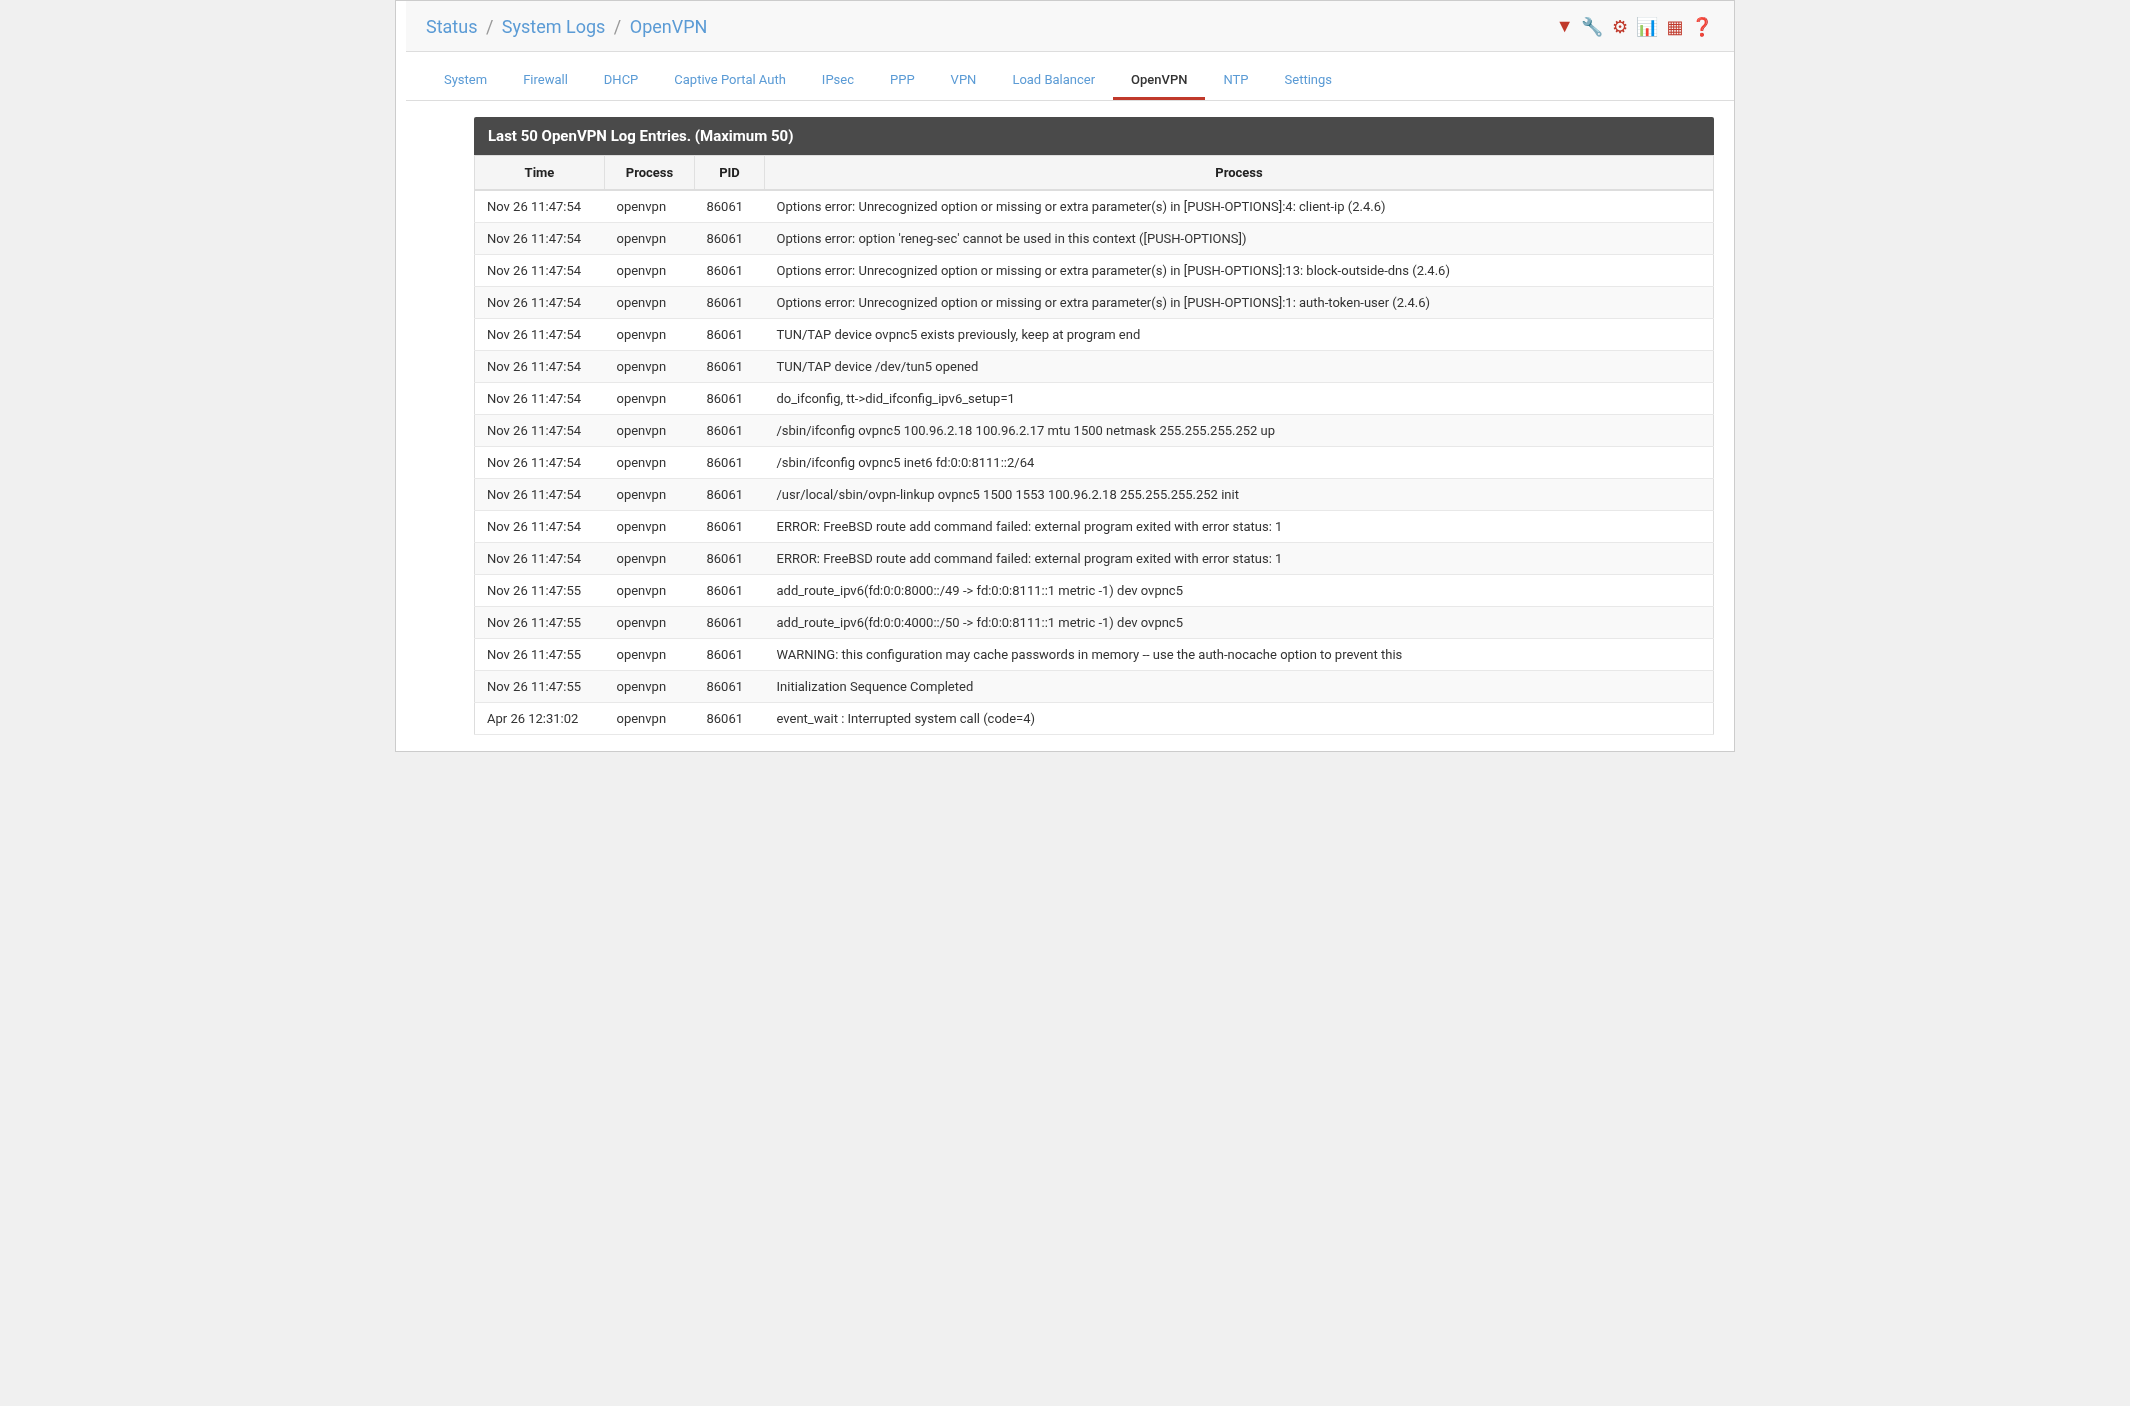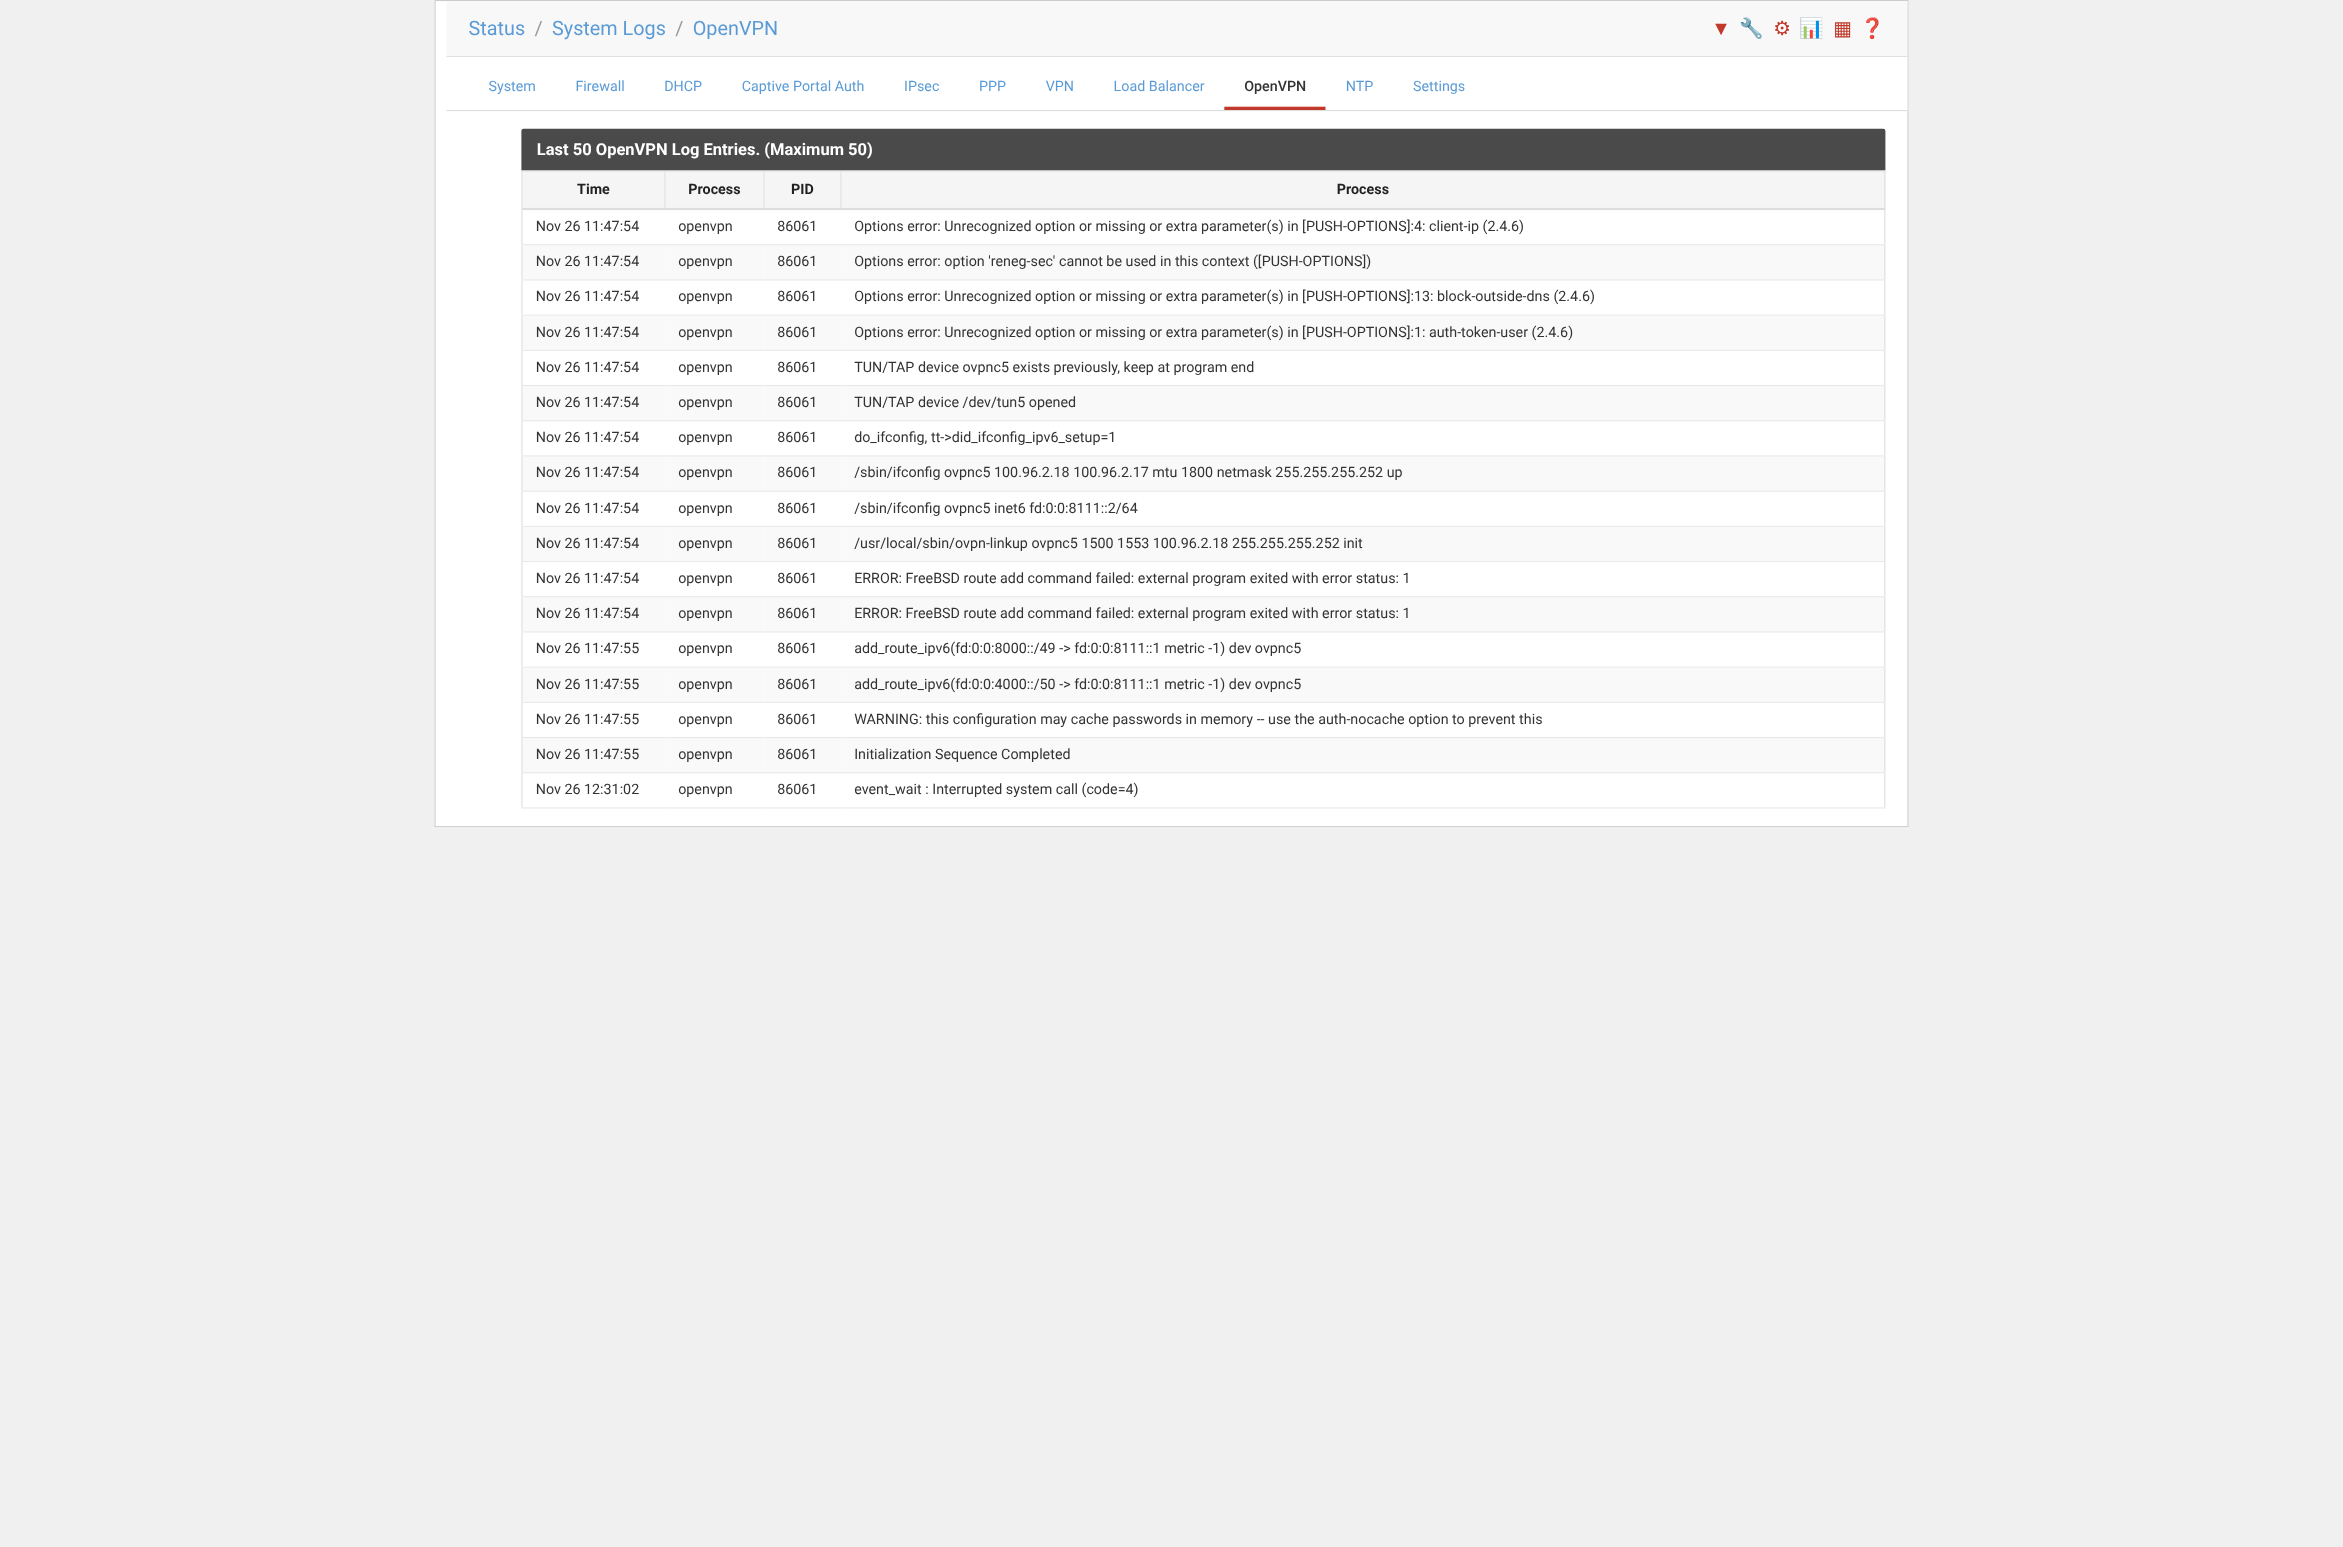--- a/index.html
+++ b/index.html
@@ -202,21 +202,21 @@
           <tr>
             <td class="col-time">Nov 26 11:47:54</td>
             <td class="col-process">openvpn</td>
             <td class="col-pid">86061</td>
             <td class="col-message">do_ifconfig, tt-&gt;did_ifconfig_ipv6_setup=1</td>
           </tr>
           <tr>
             <td class="col-time">Nov 26 11:47:54</td>
             <td class="col-process">openvpn</td>
             <td class="col-pid">86061</td>
-            <td class="col-message">/sbin/ifconfig ovpnc5 100.96.2.18 100.96.2.17 mtu 1800 netmask 255.255.255.252 up</td>
+            <td class="col-message">/sbin/ifconfig ovpnc5 100.96.2.18 100.96.2.17 mtu 1500 netmask 255.255.255.252 up</td>
           </tr>
           <tr>
             <td class="col-time">Nov 26 11:47:54</td>
             <td class="col-process">openvpn</td>
             <td class="col-pid">86061</td>
             <td class="col-message">/sbin/ifconfig ovpnc5 inet6 fd:0:0:8111::2/64</td>
           </tr>
           <tr>
             <td class="col-time">Nov 26 11:47:54</td>
             <td class="col-process">openvpn</td>
@@ -253,21 +253,21 @@
             <td class="col-pid">86061</td>
             <td class="col-message">WARNING: this configuration may cache passwords in memory -- use the auth-nocache option to prevent this</td>
           </tr>
           <tr>
             <td class="col-time">Nov 26 11:47:55</td>
             <td class="col-process">openvpn</td>
             <td class="col-pid">86061</td>
             <td class="col-message">Initialization Sequence Completed</td>
           </tr>
           <tr>
-            <td class="col-time">Nov 26 12:31:02</td>
+            <td class="col-time">Apr 26 12:31:02</td>
             <td class="col-process">openvpn</td>
             <td class="col-pid">86061</td>
             <td class="col-message">event_wait : Interrupted system call (code=4)</td>
           </tr>
         </tbody>
     </table>
   </div>
 </div>
 
 </body></html>

